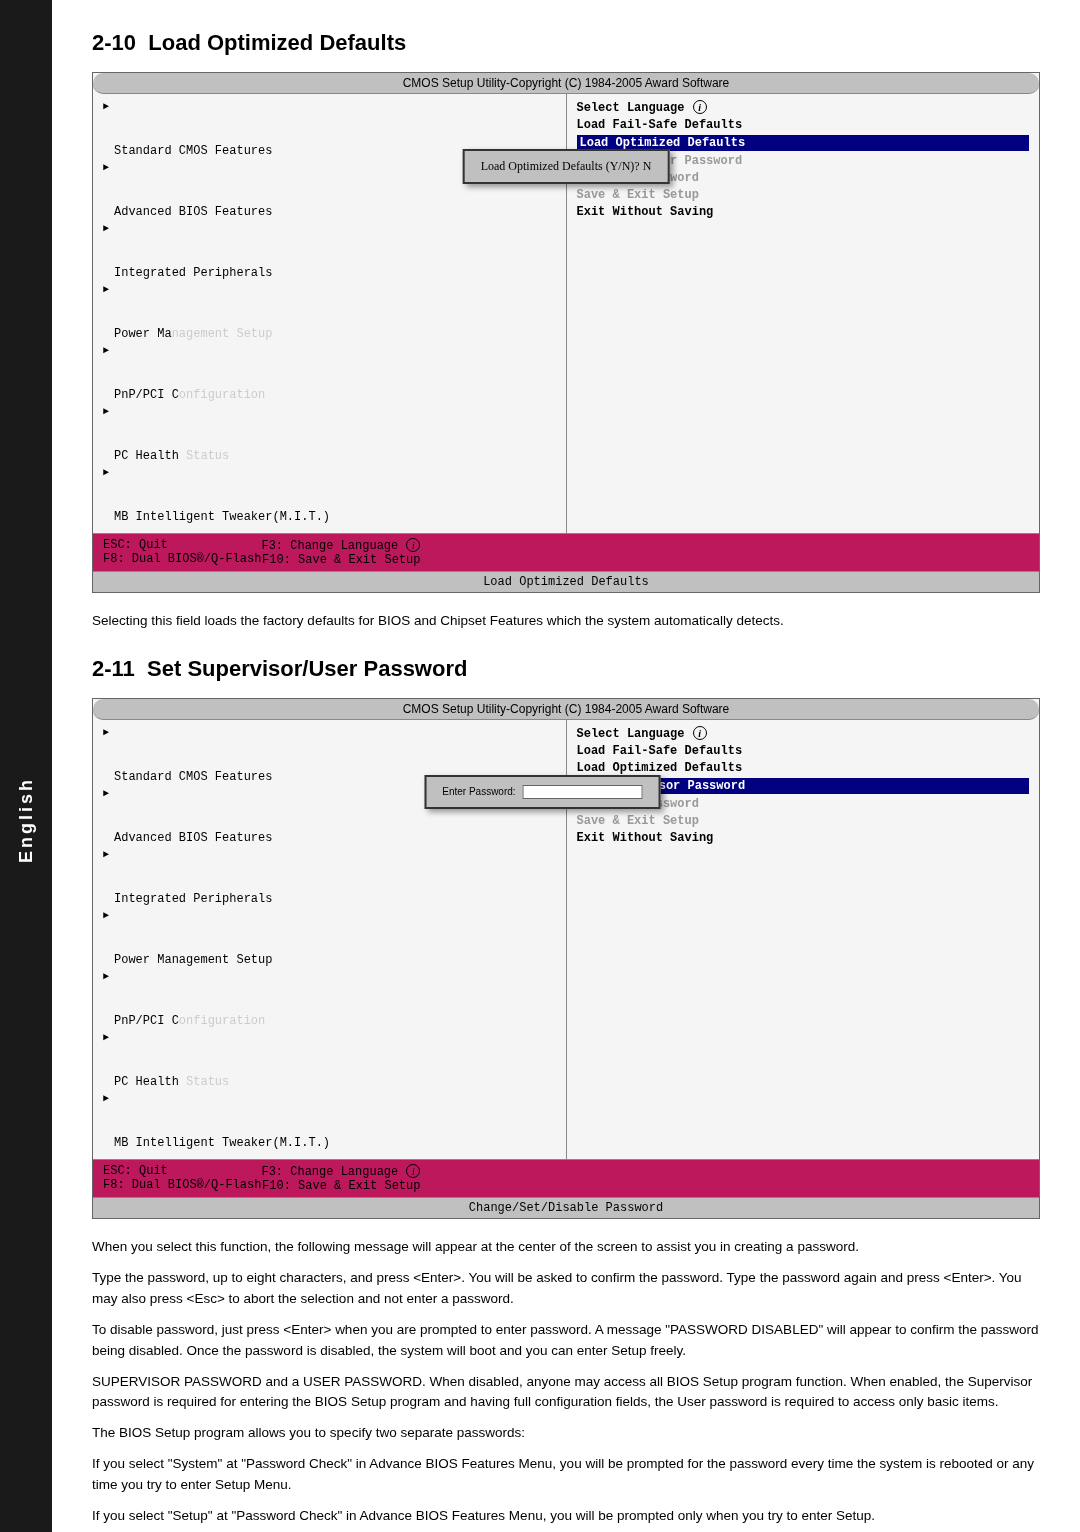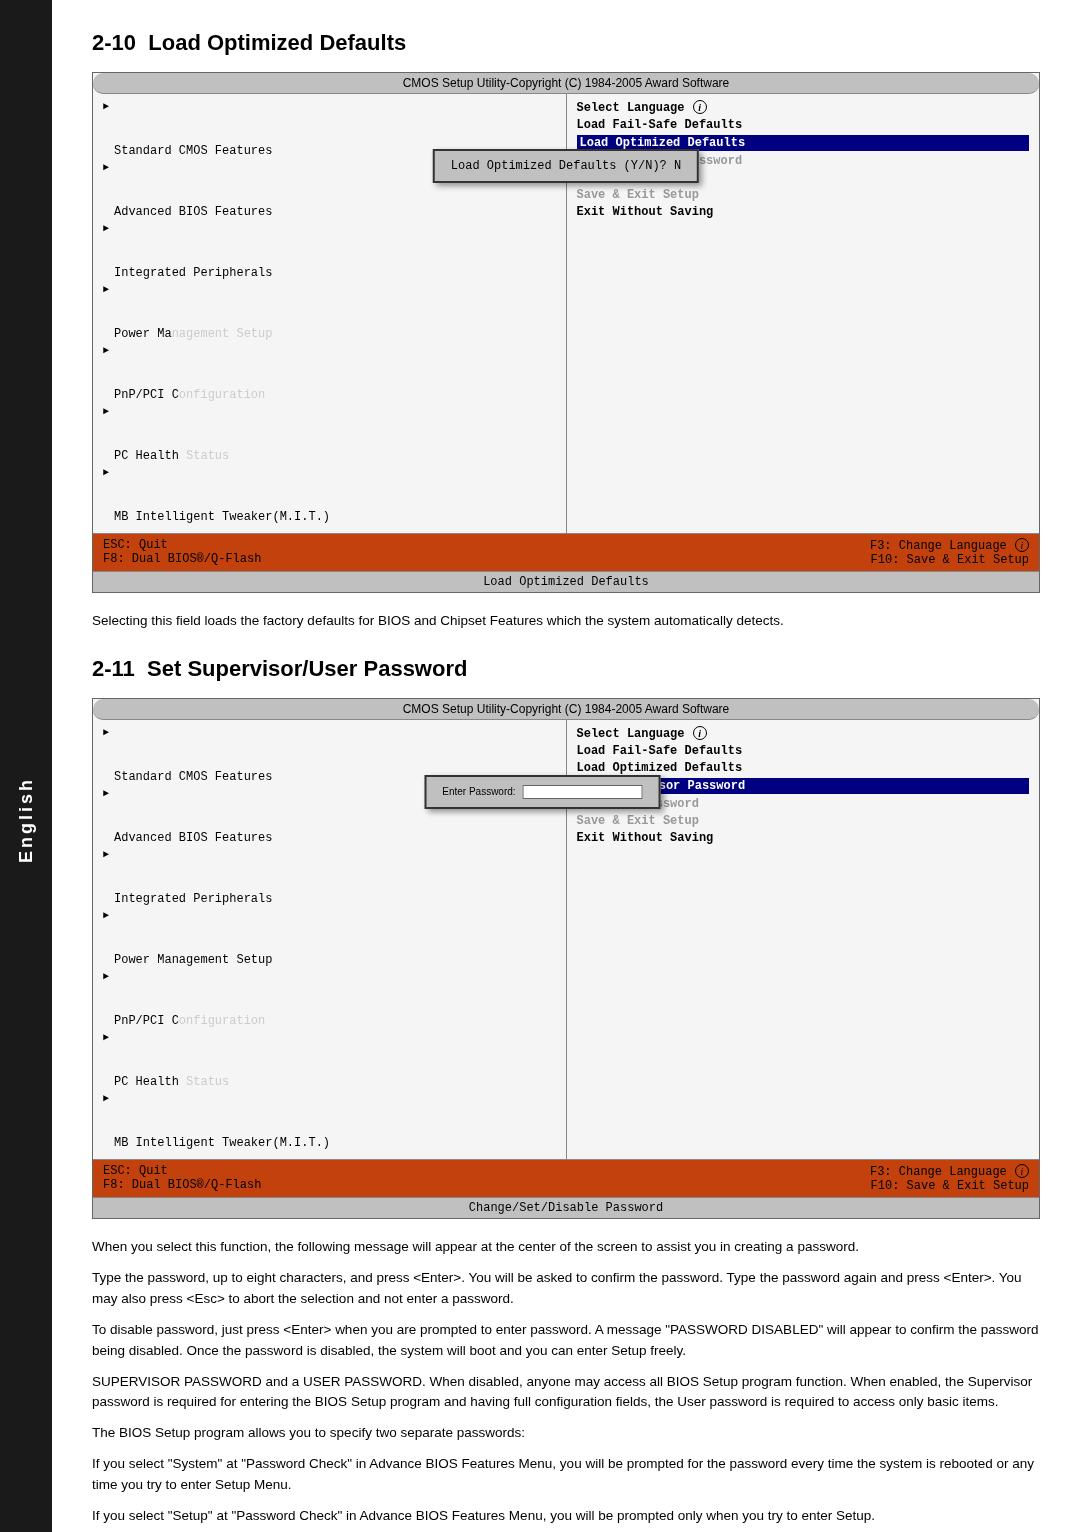--- a/index.html
+++ b/index.html
@@ -101,40 +101,39 @@
     }
     .bios-right-item.highlighted {
       background: #000080;
       color: #ffffff;
       padding: 1px 3px;
     }
     .bios-footer {
       border-top: 1px solid #888;
       padding: 4px 10px;
       display: flex;
-      justify-content: space-between;
-      font-size: 12px;
-      background: #c2410c;
+      font-size: 12px;
+      background: #be185d;
     }
     .bios-bottom-bar {
       background: #c0c0c0;
       text-align: center;
       padding: 3px 0;
       font-size: 12px;
       border-top: 1px solid #888;
     }
 
     
     .bios-dialog {
       position: absolute;
       background: #c0c0c0;
       border: 2px solid #333;
       padding: 8px 16px;
       font-size: 12px;
-      font-family: Liberation Mono, monospace;
+      font-family: Liberation Serif, serif;
       top: 55px;
       left: 50%;
       transform: translateX(-50%);
       white-space: nowrap;
       z-index: 10;
       box-shadow: 3px 3px 6px rgba(0,0,0,0.4);
     }
 
     
     .bios-password-dialog {

